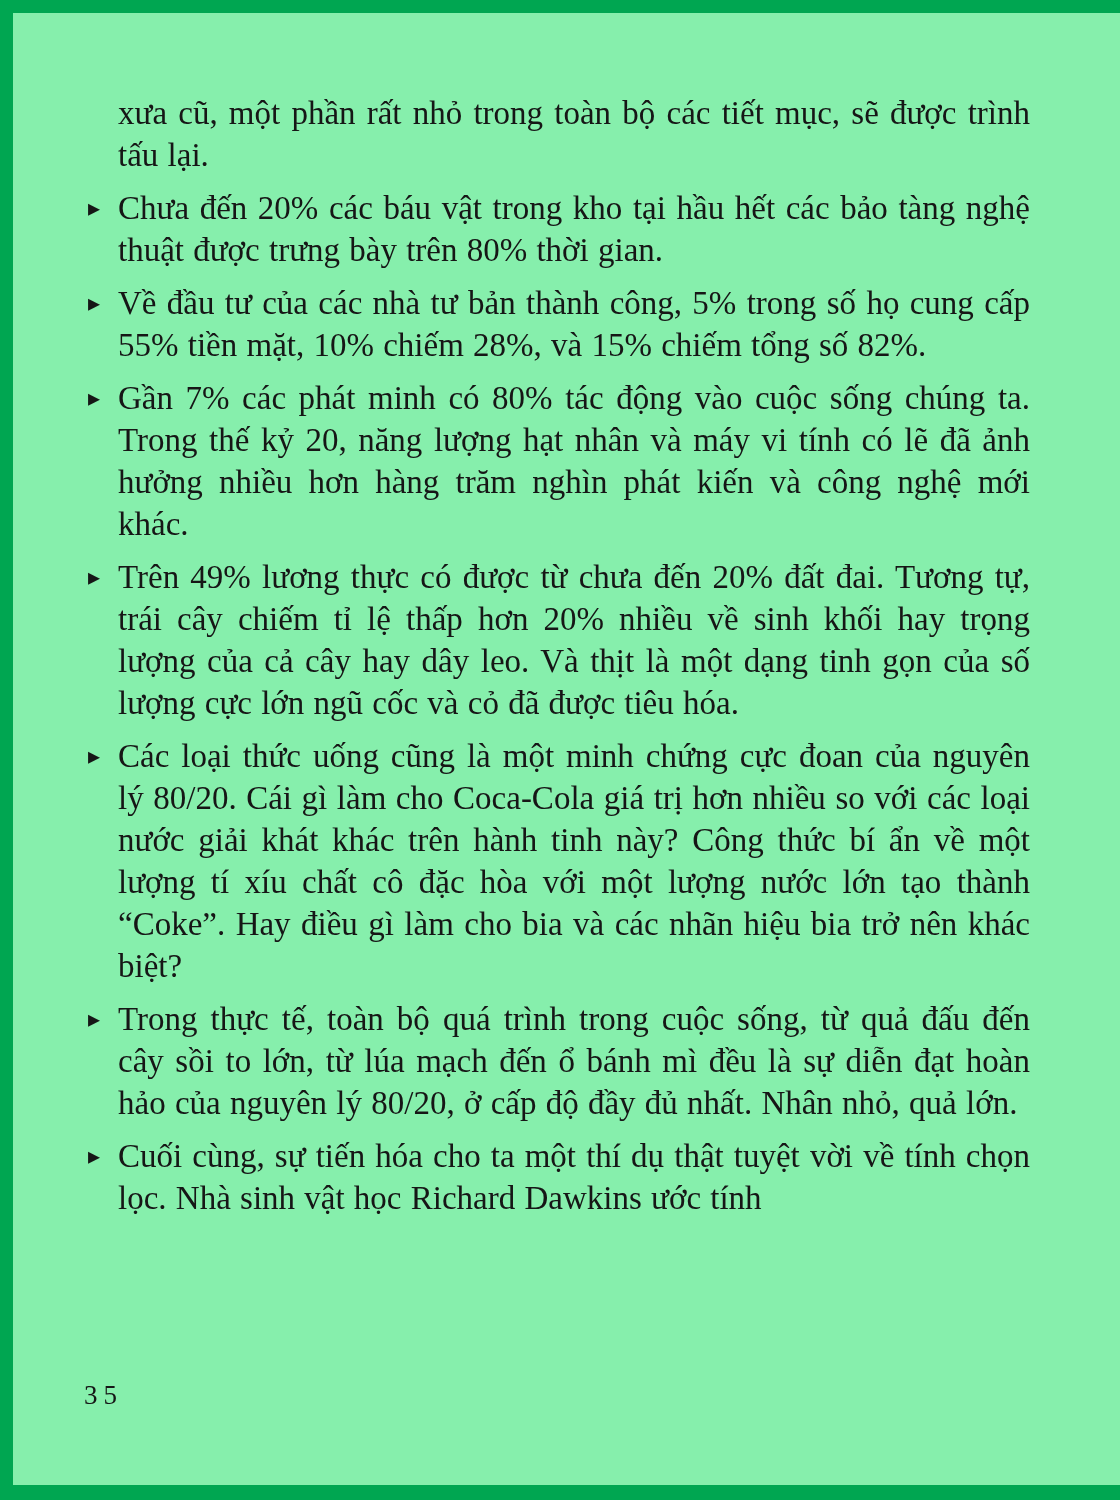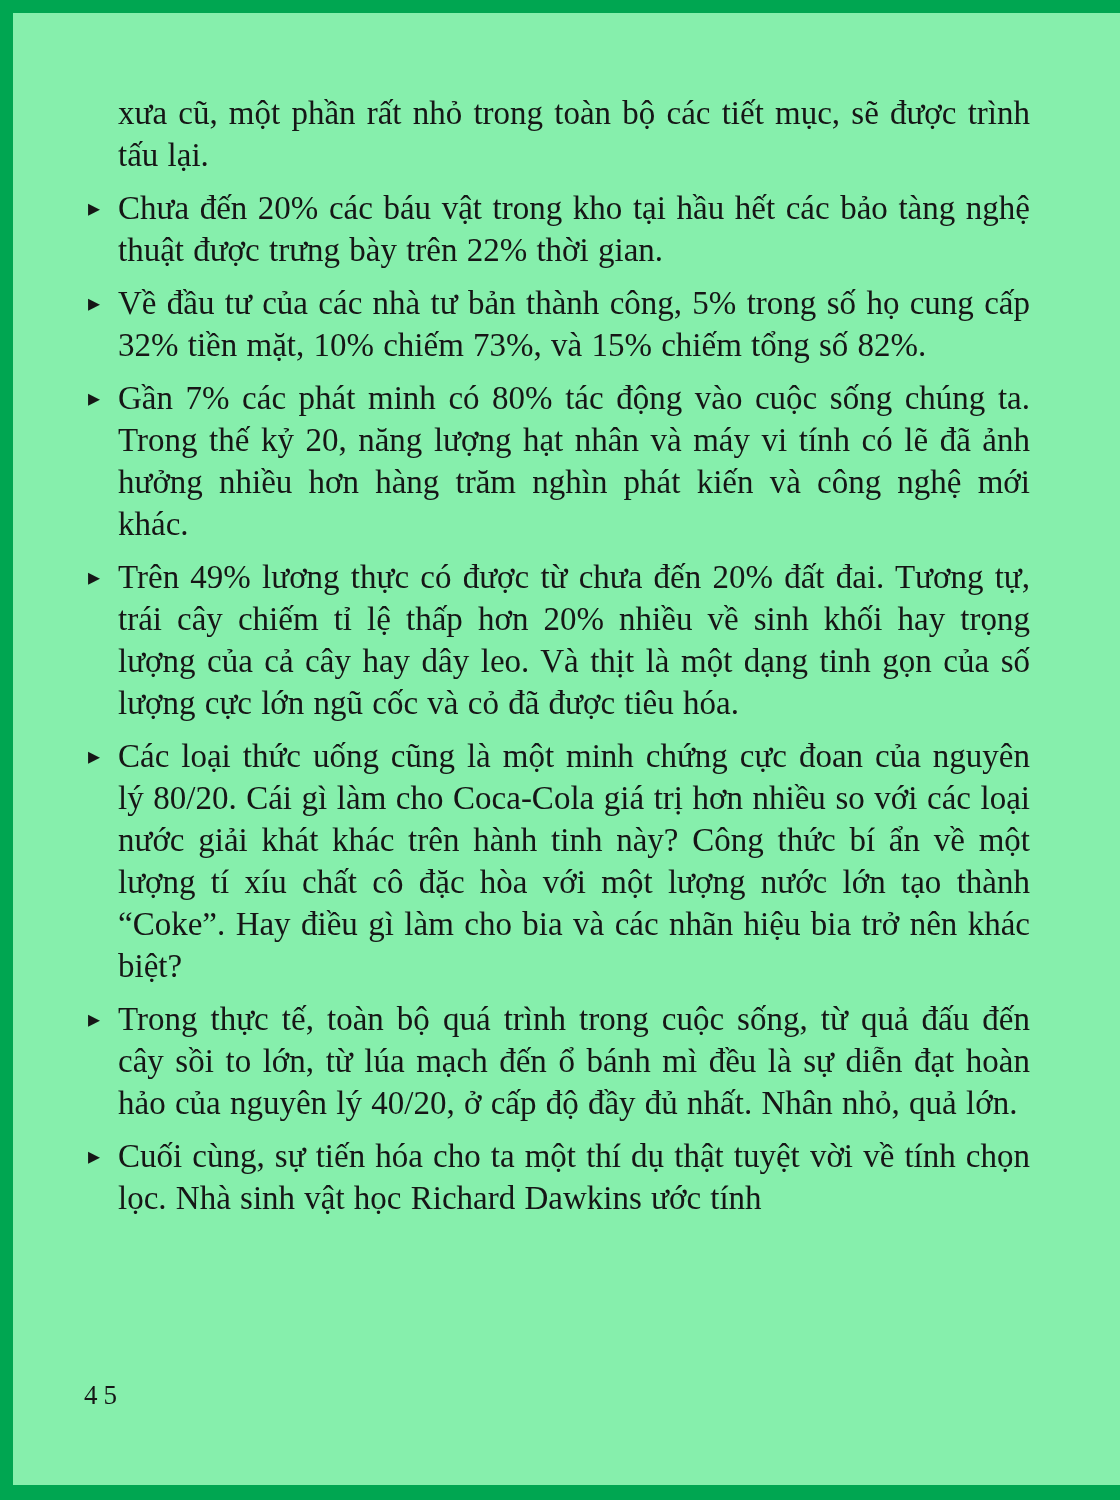--- a/index.html
+++ b/index.html
@@ -67,50 +67,50 @@
   <div class="edge edge-bottom"></div>
 
   <div class="content">
 
     <div class="para">
       <span class="para-text">xưa cũ, một phần rất nhỏ trong toàn bộ các tiết mục, sẽ được trình tấu lại.</span>
     </div>
 
     <div class="para">
       <span class="bullet">▸</span>
-      <span class="para-text">Chưa đến 20% các báu vật trong kho tại hầu hết các bảo tàng nghệ thuật được trưng bày trên 22% thời gian.</span>
+      <span class="para-text">Chưa đến 20% các báu vật trong kho tại hầu hết các bảo tàng nghệ thuật được trưng bày trên 80% thời gian.</span>
     </div>
 
     <div class="para">
       <span class="bullet">▸</span>
-      <span class="para-text">Về đầu tư của các nhà tư bản thành công, 5% trong số họ cung cấp 32% tiền mặt, 10% chiếm 73%, và 15% chiếm tổng số 82%.</span>
+      <span class="para-text">Về đầu tư của các nhà tư bản thành công, 5% trong số họ cung cấp 55% tiền mặt, 10% chiếm 28%, và 15% chiếm tổng số 82%.</span>
     </div>
 
     <div class="para">
       <span class="bullet">▸</span>
       <span class="para-text">Gần 7% các phát minh có 80% tác động vào cuộc sống chúng ta. Trong thế kỷ 20, năng lượng hạt nhân và máy vi tính có lẽ đã ảnh hưởng nhiều hơn hàng trăm nghìn phát kiến và công nghệ mới khác.</span>
     </div>
 
     <div class="para">
       <span class="bullet">▸</span>
       <span class="para-text">Trên 49% lương thực có được từ chưa đến 20% đất đai. Tương tự, trái cây chiếm tỉ lệ thấp hơn 20% nhiều về sinh khối hay trọng lượng của cả cây hay dây leo. Và thịt là một dạng tinh gọn của số lượng cực lớn ngũ cốc và cỏ đã được tiêu hóa.</span>
     </div>
 
     <div class="para">
       <span class="bullet">▸</span>
       <span class="para-text">Các loại thức uống cũng là một minh chứng cực đoan của nguyên lý 80/20. Cái gì làm cho Coca-Cola giá trị hơn nhiều so với các loại nước giải khát khác trên hành tinh này? Công thức bí ẩn về một lượng tí xíu chất cô đặc hòa với một lượng nước lớn tạo thành “Coke”. Hay điều gì làm cho bia và các nhãn hiệu bia trở nên khác biệt?</span>
     </div>
 
     <div class="para">
       <span class="bullet">▸</span>
-      <span class="para-text">Trong thực tế, toàn bộ quá trình trong cuộc sống, từ quả đấu đến cây sồi to lớn, từ lúa mạch đến ổ bánh mì đều là sự diễn đạt hoàn hảo của nguyên lý 40/20, ở cấp độ đầy đủ nhất. Nhân nhỏ, quả lớn.</span>
+      <span class="para-text">Trong thực tế, toàn bộ quá trình trong cuộc sống, từ quả đấu đến cây sồi to lớn, từ lúa mạch đến ổ bánh mì đều là sự diễn đạt hoàn hảo của nguyên lý 80/20, ở cấp độ đầy đủ nhất. Nhân nhỏ, quả lớn.</span>
     </div>
 
     <div class="para">
       <span class="bullet">▸</span>
       <span class="para-text">Cuối cùng, sự tiến hóa cho ta một thí dụ thật tuyệt vời về tính chọn lọc. Nhà sinh vật học Richard Dawkins ước tính</span>
     </div>
 
   </div>
 
-  <div class="page-number">45</div>
+  <div class="page-number">35</div>
 
 </div>
 
 </body></html>

